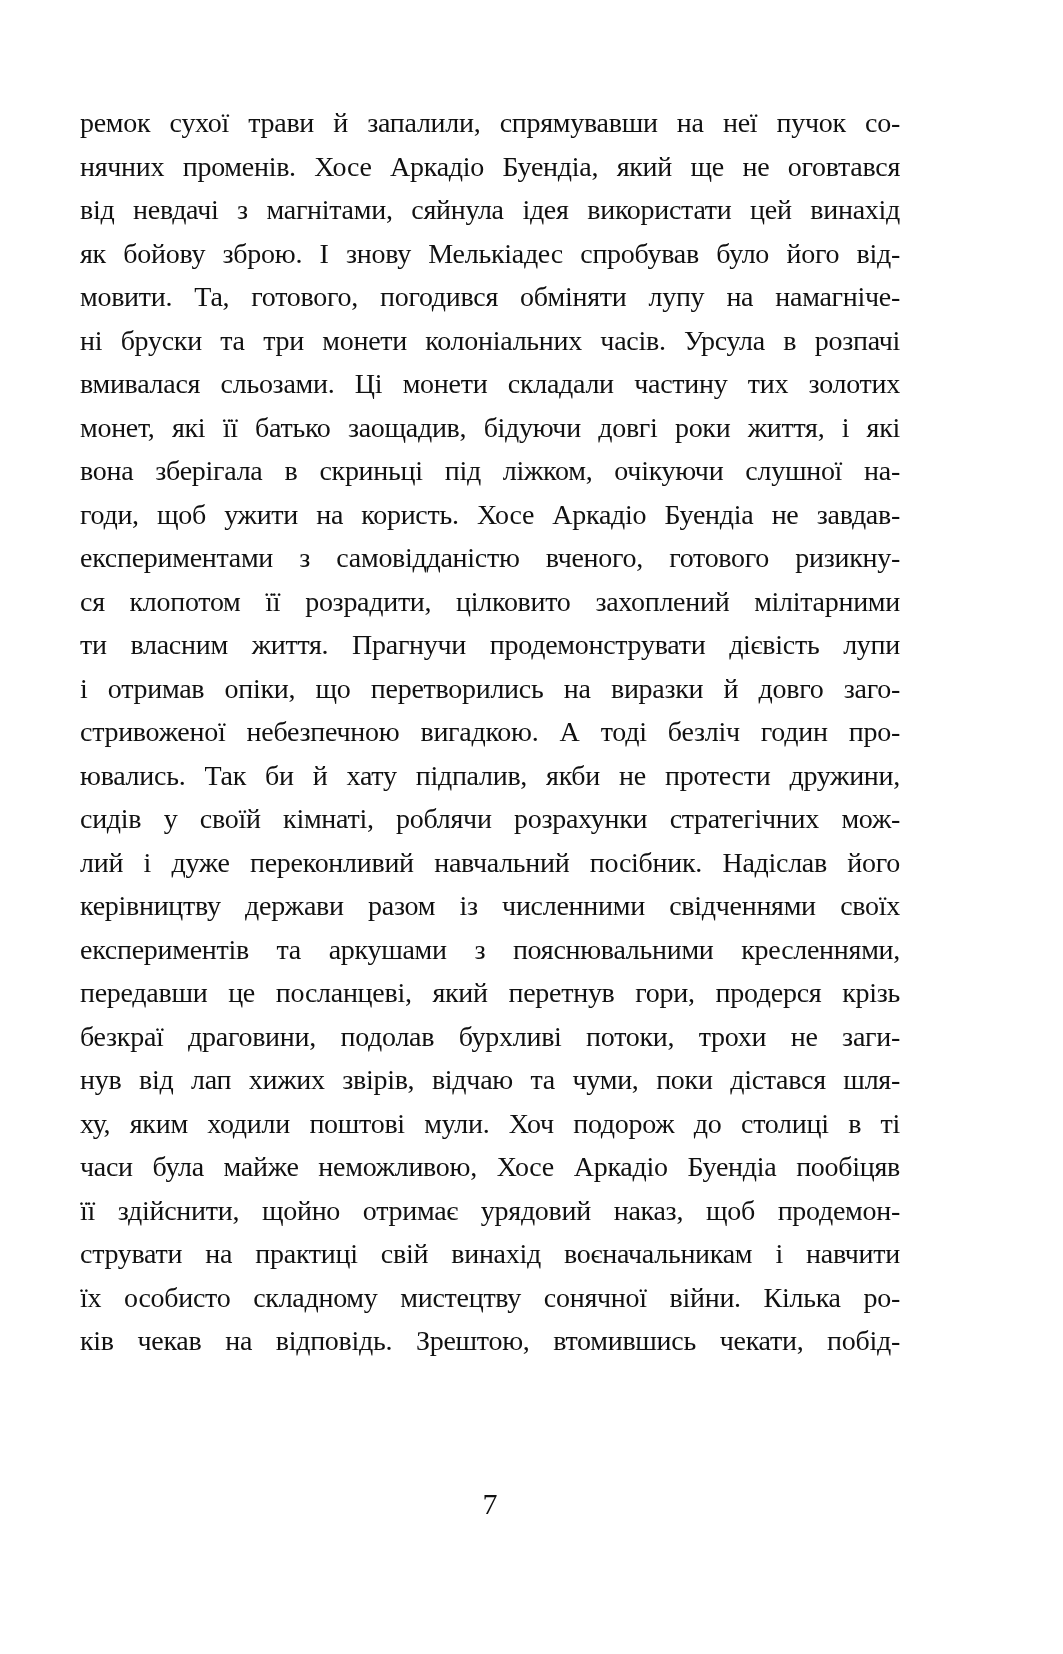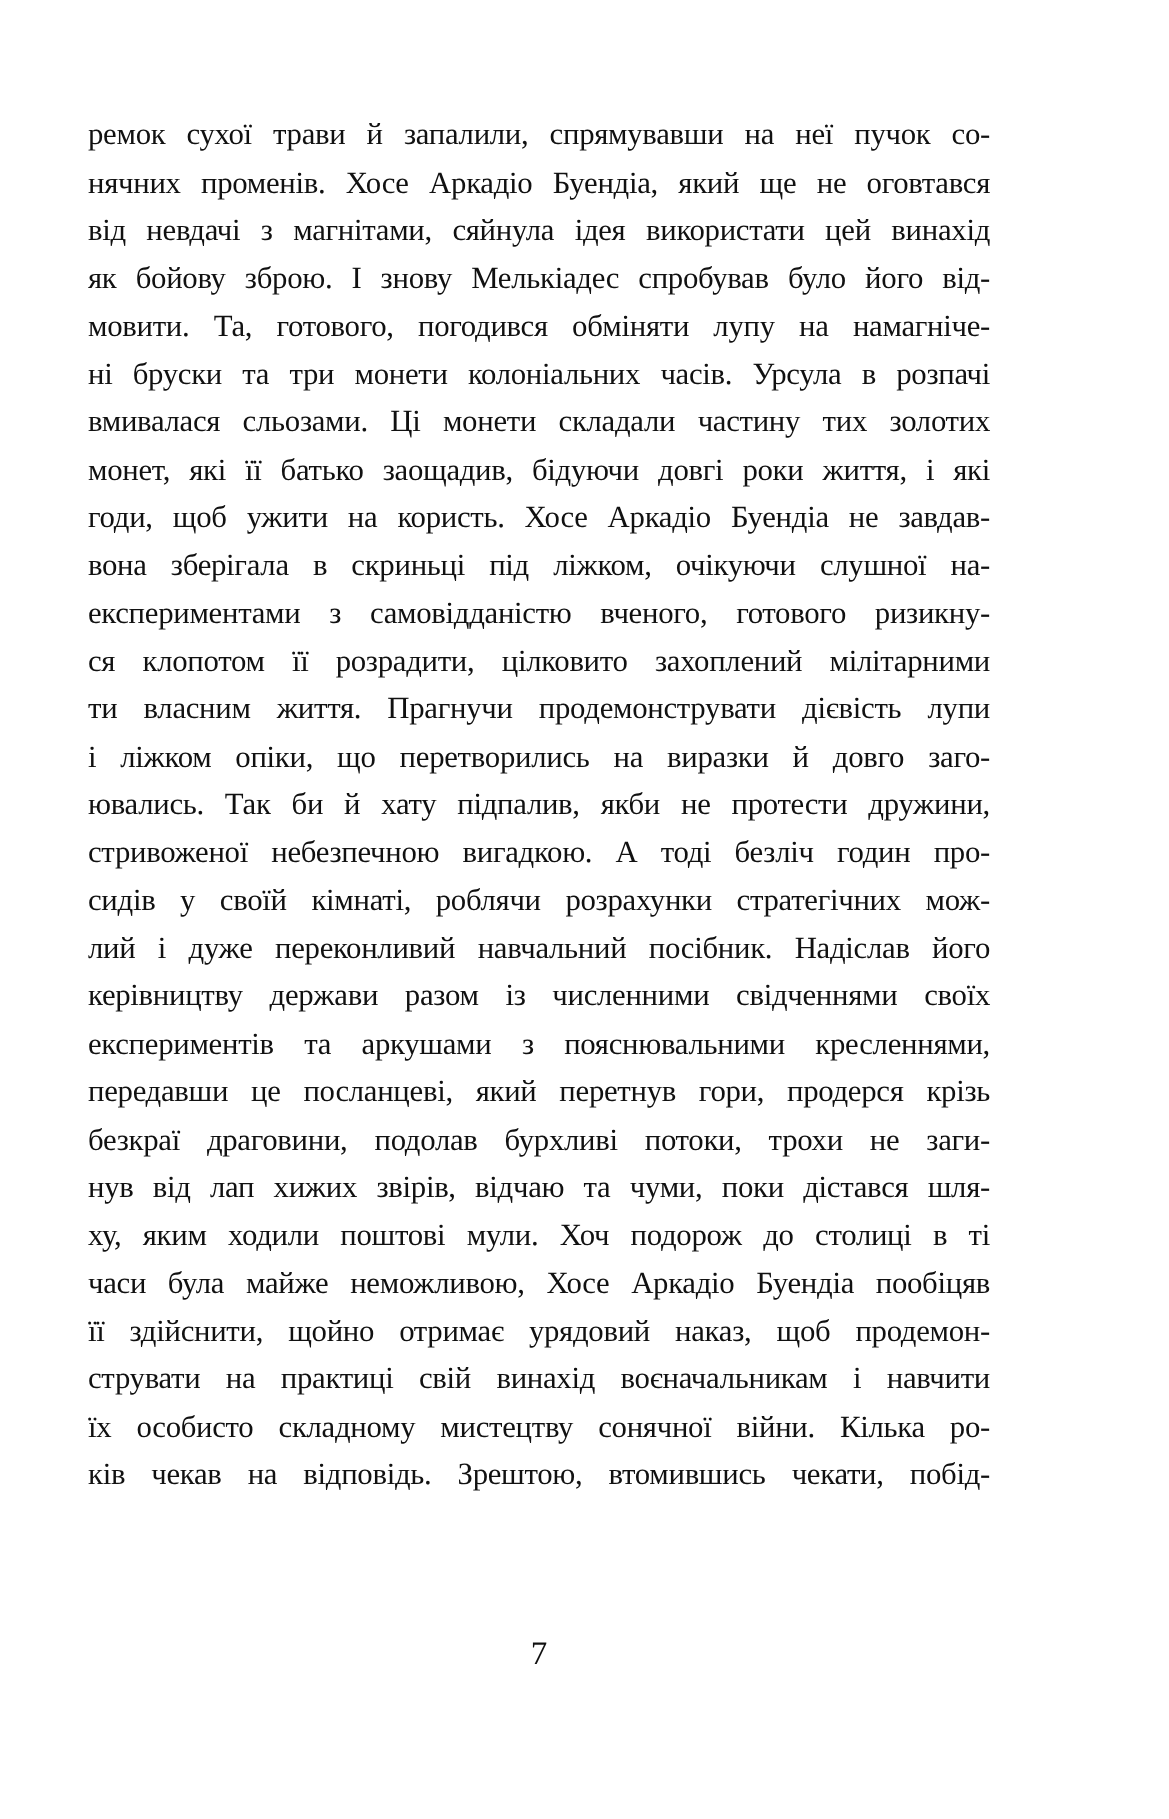--- a/index.html
+++ b/index.html
@@ -47,28 +47,28 @@
 <div class="book-page">
   <div class="text-block">
     <div class="line">ремок сухої трави й запалили, спрямувавши на неї пучок со-</div>
     <div class="line">нячних променів. Хосе Аркадіо Буендіа, який ще не оговтався</div>
     <div class="line">від невдачі з магнітами, сяйнула ідея використати цей винахід</div>
     <div class="line">як бойову зброю. І знову Мелькіадес спробував було його від-</div>
     <div class="line">мовити. Та, готового, погодився обміняти лупу на намагніче-</div>
     <div class="line">ні бруски та три монети колоніальних часів. Урсула в розпачі</div>
     <div class="line">вмивалася сльозами. Ці монети складали частину тих золотих</div>
     <div class="line">монет, які її батько заощадив, бідуючи довгі роки життя, і які</div>
+    <div class="line">вона зберігала в скриньці під ліжком, очікуючи слушної на-</div>
     <div class="line">годи, щоб ужити на користь. Хосе Аркадіо Буендіа не завдав-</div>
-    <div class="line">вона зберігала в скриньці під ліжком, очікуючи слушної на-</div>
     <div class="line">експериментами з самовідданістю вченого, готового ризикну-</div>
     <div class="line">ся клопотом її розрадити, цілковито захоплений мілітарними</div>
     <div class="line">ти власним життя. Прагнучи продемонструвати дієвість лупи</div>
-    <div class="line">і ліжком опіки, що перетворились на виразки й довго заго-</div>
+    <div class="line">і отримав опіки, що перетворились на виразки й довго заго-</div>
+    <div class="line">стривоженої небезпечною вигадкою. А тоді безліч годин про-</div>
     <div class="line">ювались. Так би й хату підпалив, якби не протести дружини,</div>
-    <div class="line">стривоженої небезпечною вигадкою. А тоді безліч годин про-</div>
     <div class="line">сидів у своїй кімнаті, роблячи розрахунки стратегічних мож-</div>
     <div class="line">лий і дуже переконливий навчальний посібник. Надіслав його</div>
     <div class="line">керівництву держави разом із численними свідченнями своїх</div>
     <div class="line">експериментів та аркушами з пояснювальними кресленнями,</div>
     <div class="line">передавши це посланцеві, який перетнув гори, продерся крізь</div>
     <div class="line">безкраї драговини, подолав бурхливі потоки, трохи не заги-</div>
     <div class="line">нув від лап хижих звірів, відчаю та чуми, поки дістався шля-</div>
     <div class="line">ху, яким ходили поштові мули. Хоч подорож до столиці в ті</div>
     <div class="line">часи була майже неможливою, Хосе Аркадіо Буендіа пообіцяв</div>
     <div class="line">її здійснити, щойно отримає урядовий наказ, щоб продемон-</div>

